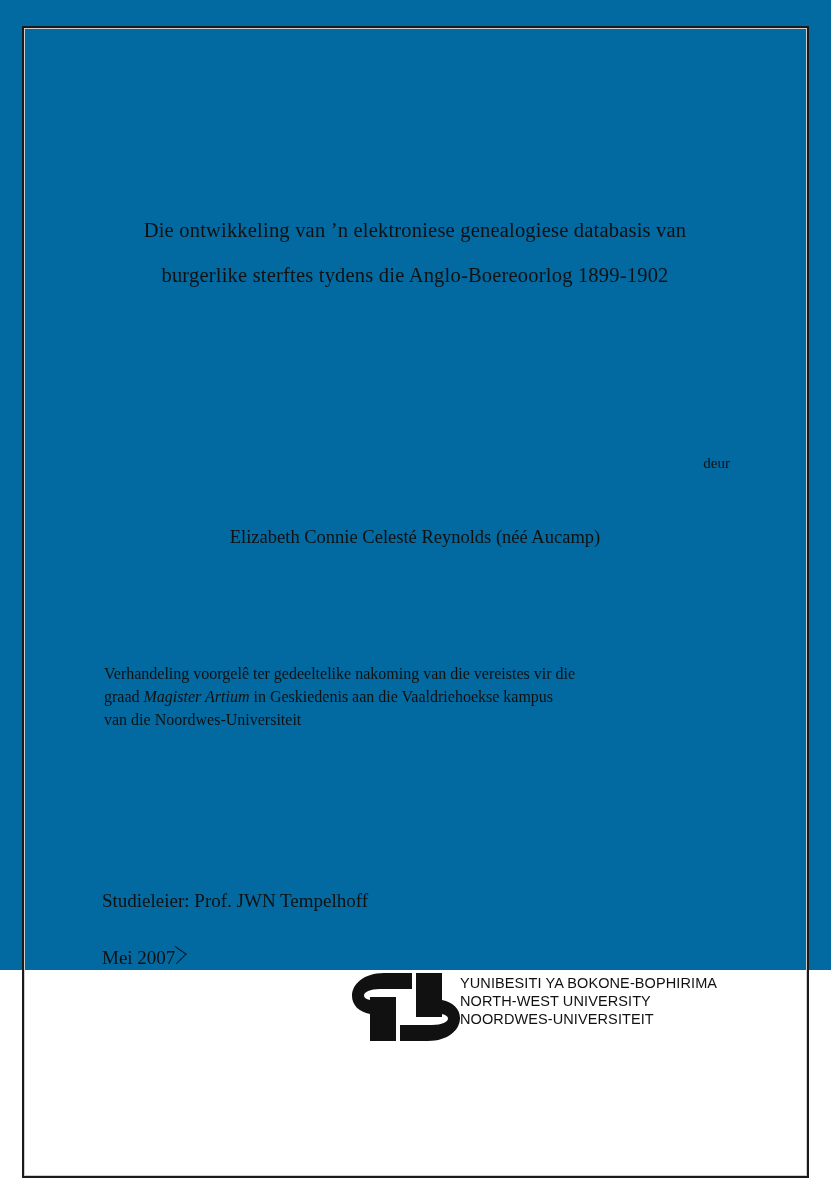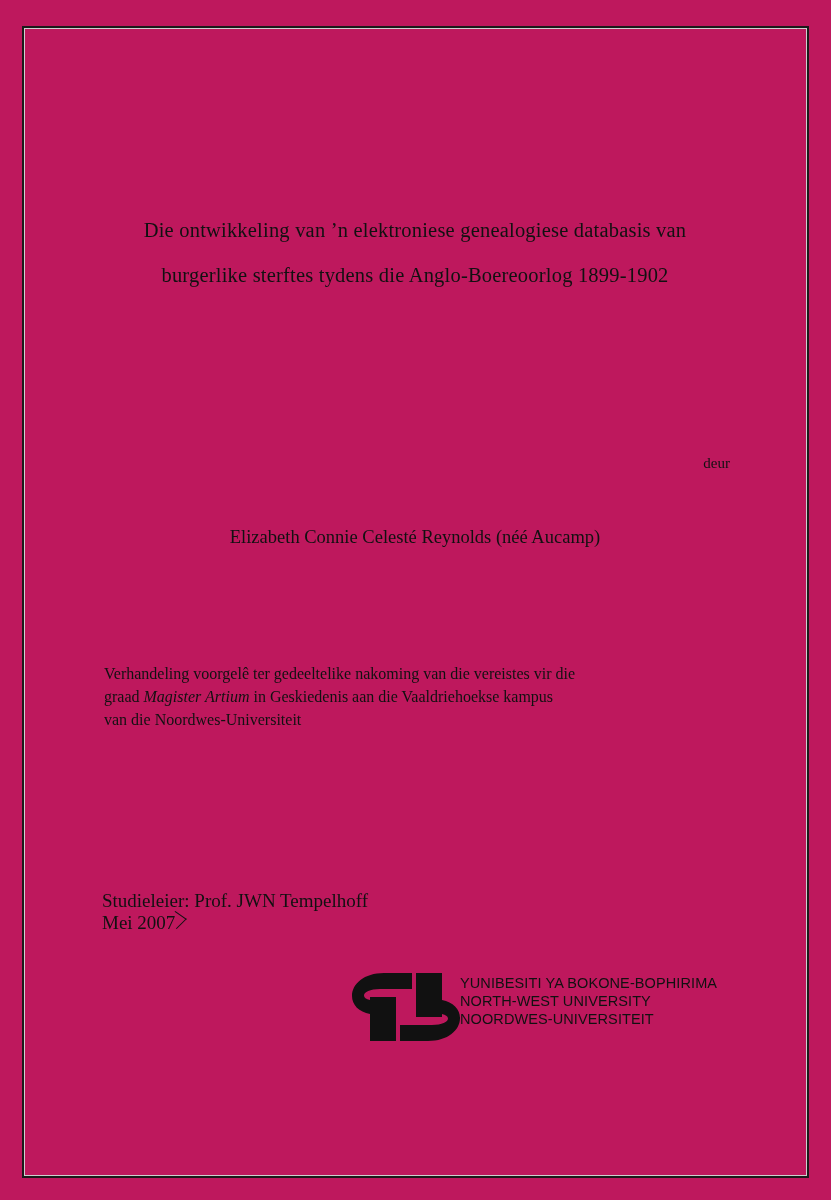--- a/index.html
+++ b/index.html
@@ -10,22 +10,22 @@
   body {
     width: 831px;
     height: 1200px;
     font-family: "Liberation Serif", serif;
     color: #111111;
     overflow: hidden;
   }
   .page {
     position: relative;
     width: 831px;
-    height: 1200px;
-    background: #be185d;
+    height: 970px;
+    background: #0369a1;
     box-sizing: border-box;
   }
   
   .scan-frame {
     position: absolute;
     left: 22px;
     top: 26px;
     width: 787px;
     height: 1152px;
     border: 2px solid #1a1a1a;
@@ -99,20 +99,21 @@
     position: absolute;
     left: 2px;
     top: 830px;
     width: 500px;
     font-size: 19px;
     line-height: 22px;
   }
   .supervisor .date {
     position: relative;
     display: inline-block;
+    margin-top: 35px;
   }
   .supervisor .date .pen {
     position: absolute;
     right: -8px;
     top: 1px;
     width: 13px;
     height: 13px;
     border-top: 1.6px solid #111;
     border-right: 1.6px solid #111;
     transform: rotate(35deg) skewX(-10deg);

